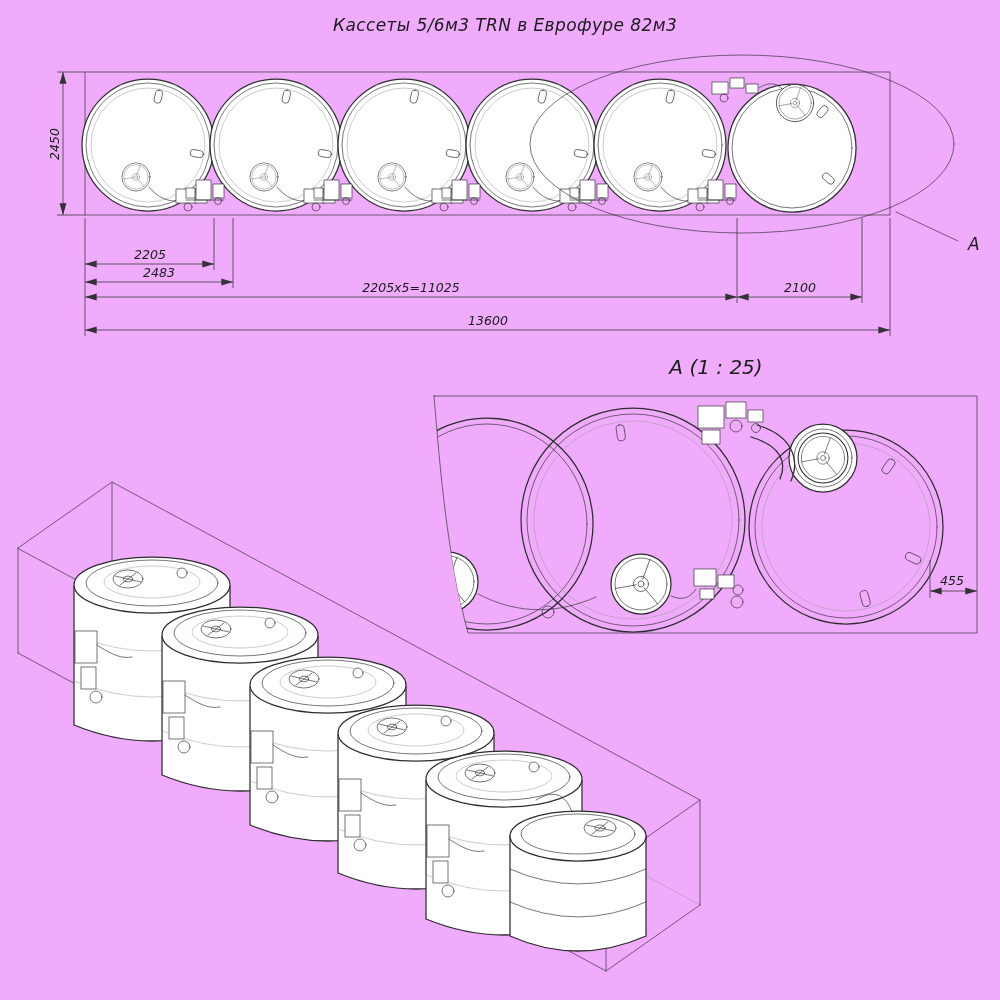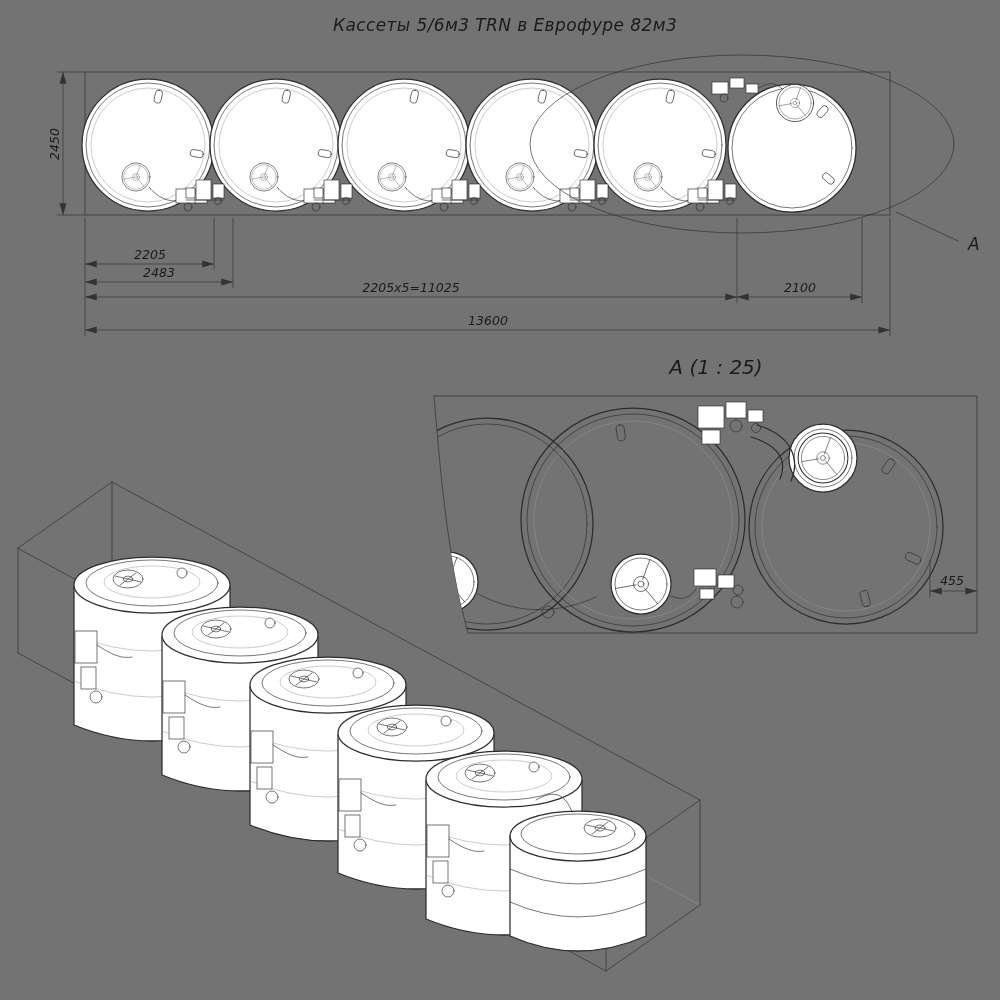--- a/index.html
+++ b/index.html
@@ -1,16 +1,16 @@
 <!DOCTYPE html>
 <html><head>
 <meta charset="utf-8">
 <style>
   html,body{margin:0;padding:0;background:#fff}
-  .sheet{width:1000px;height:1000px;background:#737373;position:relative;overflow:hidden;font-family:"DejaVu Sans",sans-serif}
+  .sheet{width:1000px;height:1000px;background:#f0abfc;position:relative;overflow:hidden;font-family:"DejaVu Sans",sans-serif}
   svg{display:block}
   .ln{stroke:#2d2d2d;stroke-width:1.25;fill:none;stroke-linecap:round}
   .tn{stroke:#2d2d2d;stroke-width:.65;fill:none;stroke-linecap:round}
   .ft{stroke:#999;stroke-width:.5;fill:none}
   .dm{stroke:#3c3c3c;stroke-width:.8;fill:none}
   .wfill{fill:#fff}
   text{font-family:"DejaVu Sans",sans-serif;font-style:italic;fill:#1b1b1b}
   .t-title{font-size:17px;letter-spacing:.4px}
   .t-dim{font-size:12.5px}
   .t-big{font-size:20px}

